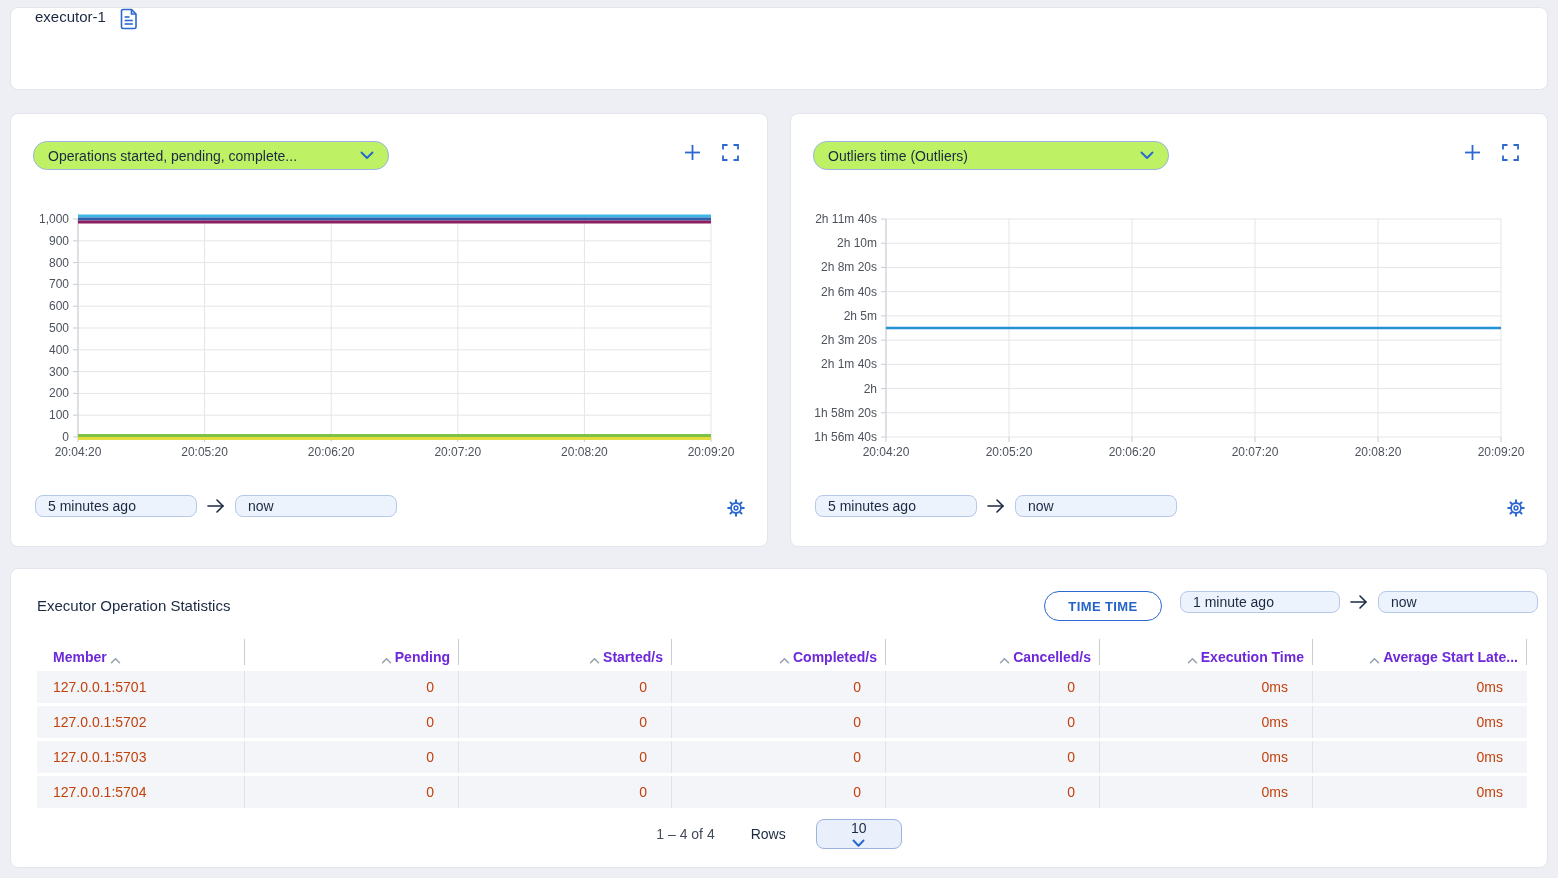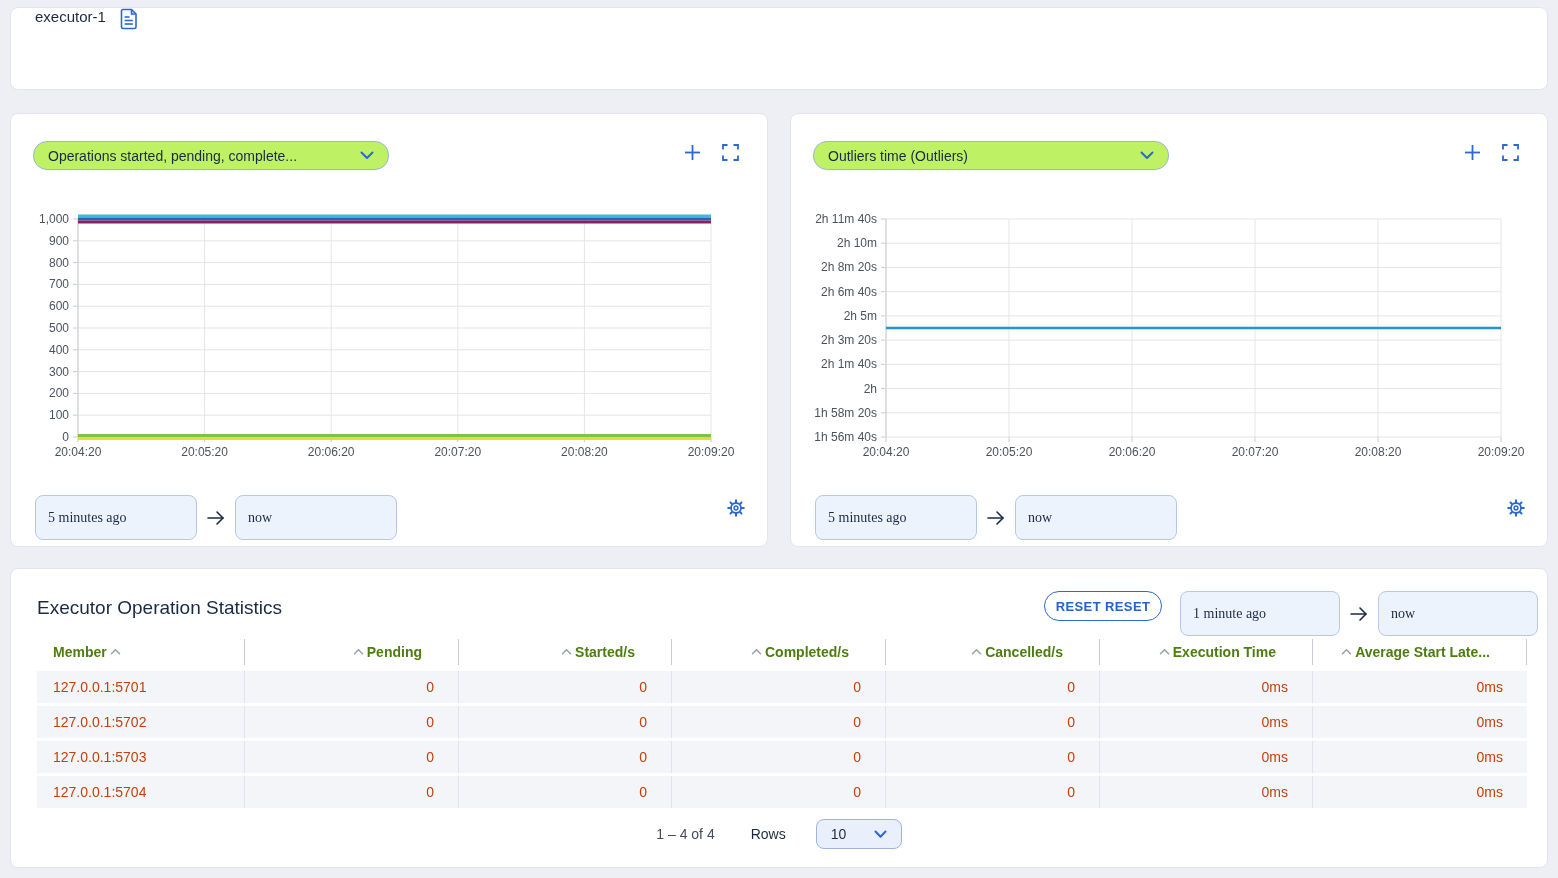--- a/index.html
+++ b/index.html
@@ -20,53 +20,53 @@
     display:flex; align-items:center; justify-content:space-between; padding:0 14px; cursor:pointer; }
   .metric-select span { font-size:14px; color:#1b2a42; white-space:nowrap; overflow:hidden; }
 
   .chart-actions { position:absolute; top:30px; right:28px; display:flex; gap:21px; align-items:center; }
   .icon-btn { cursor:pointer; display:flex; }
 
   svg.line-chart { position:absolute; left:6px; top:95px; }
   svg.line-chart text { font-size:12px; fill:#4c525c; }
 
   .time-row { position:absolute; left:24px; top:381px; display:flex; align-items:center; }
-  .time-input { width:162px; height:45px; background:#edf3fd; border:1px solid #b6c8ea; border-radius:8px;
-    font-family:Liberation Serif, serif; font-size:14px; color:#1b2a42; padding:0 12px; outline:none; }
+  .time-input { width:162px; height:22px; background:#edf3fd; border:1px solid #b6c8ea; border-radius:8px;
+    font-family:Liberation Sans, sans-serif; font-size:14px; color:#1b2a42; padding:0 12px; outline:none; }
   .arrow-gap { margin:0 9px; display:flex; }
   .gear-wrap { position:absolute; right:22px; top:385px; cursor:pointer; }
 
   
   #stats-card { left:10px; top:568px; width:1538px; height:300px; }
-  .stats-title { position:absolute; left:26px; top:28px; font-size:19px; color:#1b2a42; }
+  .stats-title { position:absolute; left:26px; top:28px; font-size:15px; color:#1b2a42; }
   .reset-btn { position:absolute; left:1033px; top:22px; width:118px; height:30px; background:#fff;
     border:1.5px solid #2b68cf; border-radius:15px; color:#2563c9; font-family:"Liberation Sans",sans-serif;
     font-size:13px; font-weight:600; letter-spacing:.4px; cursor:pointer; }
   .stats-time { position:absolute; left:1169px; top:22px; display:flex; align-items:center; }
   .stats-time .time-input { width:160px; }
 
   .trow { display:grid; grid-template-columns:208px 214px 213px 214px 214px 213px 214px; }
   #table-header { position:absolute; left:26px; top:70px; width:1490px; height:26px; }
-  #table-header .th { display:flex; align-items:center; gap:3px; font-size:14px; font-weight:700;
-    color:#4d7c0f; border-right:1px solid #c6cbd5; cursor:pointer; }
+  #table-header .th { display:flex; align-items:flex-end; gap:3px; font-size:14px; font-weight:700;
+    color:#6d28d9; border-right:1px solid #c6cbd5; cursor:pointer; }
   #table-header .th.left  { justify-content:flex-start; padding-left:16px; }
-  #table-header .th.right { justify-content:flex-end; padding-right:36px; }
+  #table-header .th.right { justify-content:flex-end; padding-right:8px; }
   #table-rows { position:absolute; left:26px; top:102px; width:1490px; }
   .data-row { height:32px; margin-bottom:3px; background:#f4f5f8; }
   .data-row .td { display:flex; align-items:center; font-size:14px; color:#c2410c; border-right:1px solid #e0e3e9; }
   .data-row .td:last-child { border-right:none; }
   .data-row .td.left  { justify-content:flex-start; padding-left:16px; }
   .data-row .td.right { justify-content:flex-end; padding-right:24px; }
 
   .pagination { position:absolute; left:0; right:0; top:250px; height:30px;
     display:flex; align-items:center; justify-content:center; gap:36px; }
   .page-range { font-size:14px; color:#444c5c; }
   .rows-label { font-size:14px; color:#1b2a42; }
   .rows-select { width:86px; height:30px; background:#e9f0fc; border:1px solid #9db4de; border-radius:8px;
-    display:flex; align-items:center; justify-content:space-between; padding:0 14px; cursor:pointer; margin-left:-6px; }
+    display:flex; align-items:center; justify-content:space-between; padding:0 14px; cursor:pointer; margin-left:-6px;flex-direction:column; }
   .rows-select span { font-size:14px; color:#1b2a42; }
 </style>
 </head>
 <body>
 
 <div class="card" id="title-card">
   <span class="title">executor-1</span>
   <span style="display:flex">
     <svg width="19" height="22" viewBox="0 0 19 22" fill="none">
       <path d="M3 1.5 H11.5 L16 6 V19 a1.5 1.5 0 0 1 -1.5 1.5 H3 A1.5 1.5 0 0 1 1.5 19 V3 A1.5 1.5 0 0 1 3 1.5 Z" stroke="#2b68cf" stroke-width="1.6"></path>
@@ -290,21 +290,21 @@
           <line x1="13.2" y1="4.8" x2="14.5" y2="3.5"></line>
       </g>
       <circle cx="9" cy="9" r="5" stroke-width="1.8"></circle>
         <circle cx="9" cy="9" r="1.9" stroke-width="1.5"></circle>
     </svg>
   </span>
 </div>
 
 <div class="card" id="stats-card">
   <span class="stats-title">Executor Operation Statistics</span>
-  <button class="reset-btn">RESET RESET</button>
+  <button class="reset-btn">TIME TIME</button>
   <div class="stats-time">
     <input class="time-input" value="1 minute ago" style="">
     <span class="arrow-gap">
       <svg width="20" height="16" viewBox="0 0 20 16" fill="none" stroke="#1b2a42" stroke-width="1.6" stroke-linecap="round" stroke-linejoin="round">
           <line x1="2" y1="8" x2="17" y2="8"></line>
           <polyline points="11,2 17,8 11,14"></polyline>
         </svg>
     </span>
     <input class="time-input" value="now" style="">
   </div>

